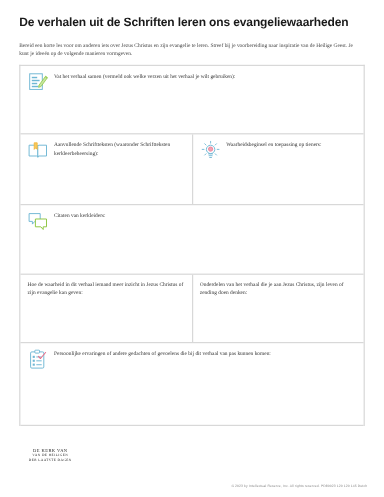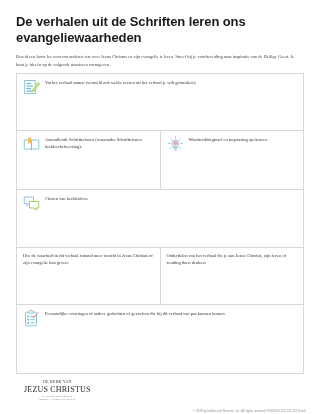--- a/index.html
+++ b/index.html
@@ -23,21 +23,21 @@
   }
   .content {
     padding: 14px 16px 0 16px;
     flex: 1 1 auto;
     display: flex;
     flex-direction: column;
   }
   .title {
     font-family: "Liberation Sans", sans-serif;
     font-weight: bold;
-    font-size: 13px;
+    font-size: 10px;
     letter-spacing: -0.1px;
     color: #1a1a1a;
     margin: 0 0 8px 0;
     line-height: 1.2;
   }
   .intro {
     font-size: 4.5px;
     line-height: 1.65;
     color: #3f3f3f;
     margin: 0 0 5px 0;
@@ -235,19 +235,18 @@
           <span class="cell-label">Persoonlijke ervaringen of andere gedachten of gevoelens die bij dit verhaal van pas kunnen komen:</span>
         </div>
       </div>
 
     </div>
   </div>
 
   <div class="footer">
     <div class="logo">
       <div class="l1">DE KERK VAN</div>
-      <div class="l2">JEZUS CHRISTUS</div>
       <div class="l3">VAN DE HEILIGEN</div>
       <div class="l4">DER LAATSTE DAGEN</div>
     </div>
     <div class="copyright">© 2023 by Intellectual Reserve, Inc. All rights reserved. PD80023 120 120 145 Dutch</div>
   </div>
 </div>
 
 </body></html>

